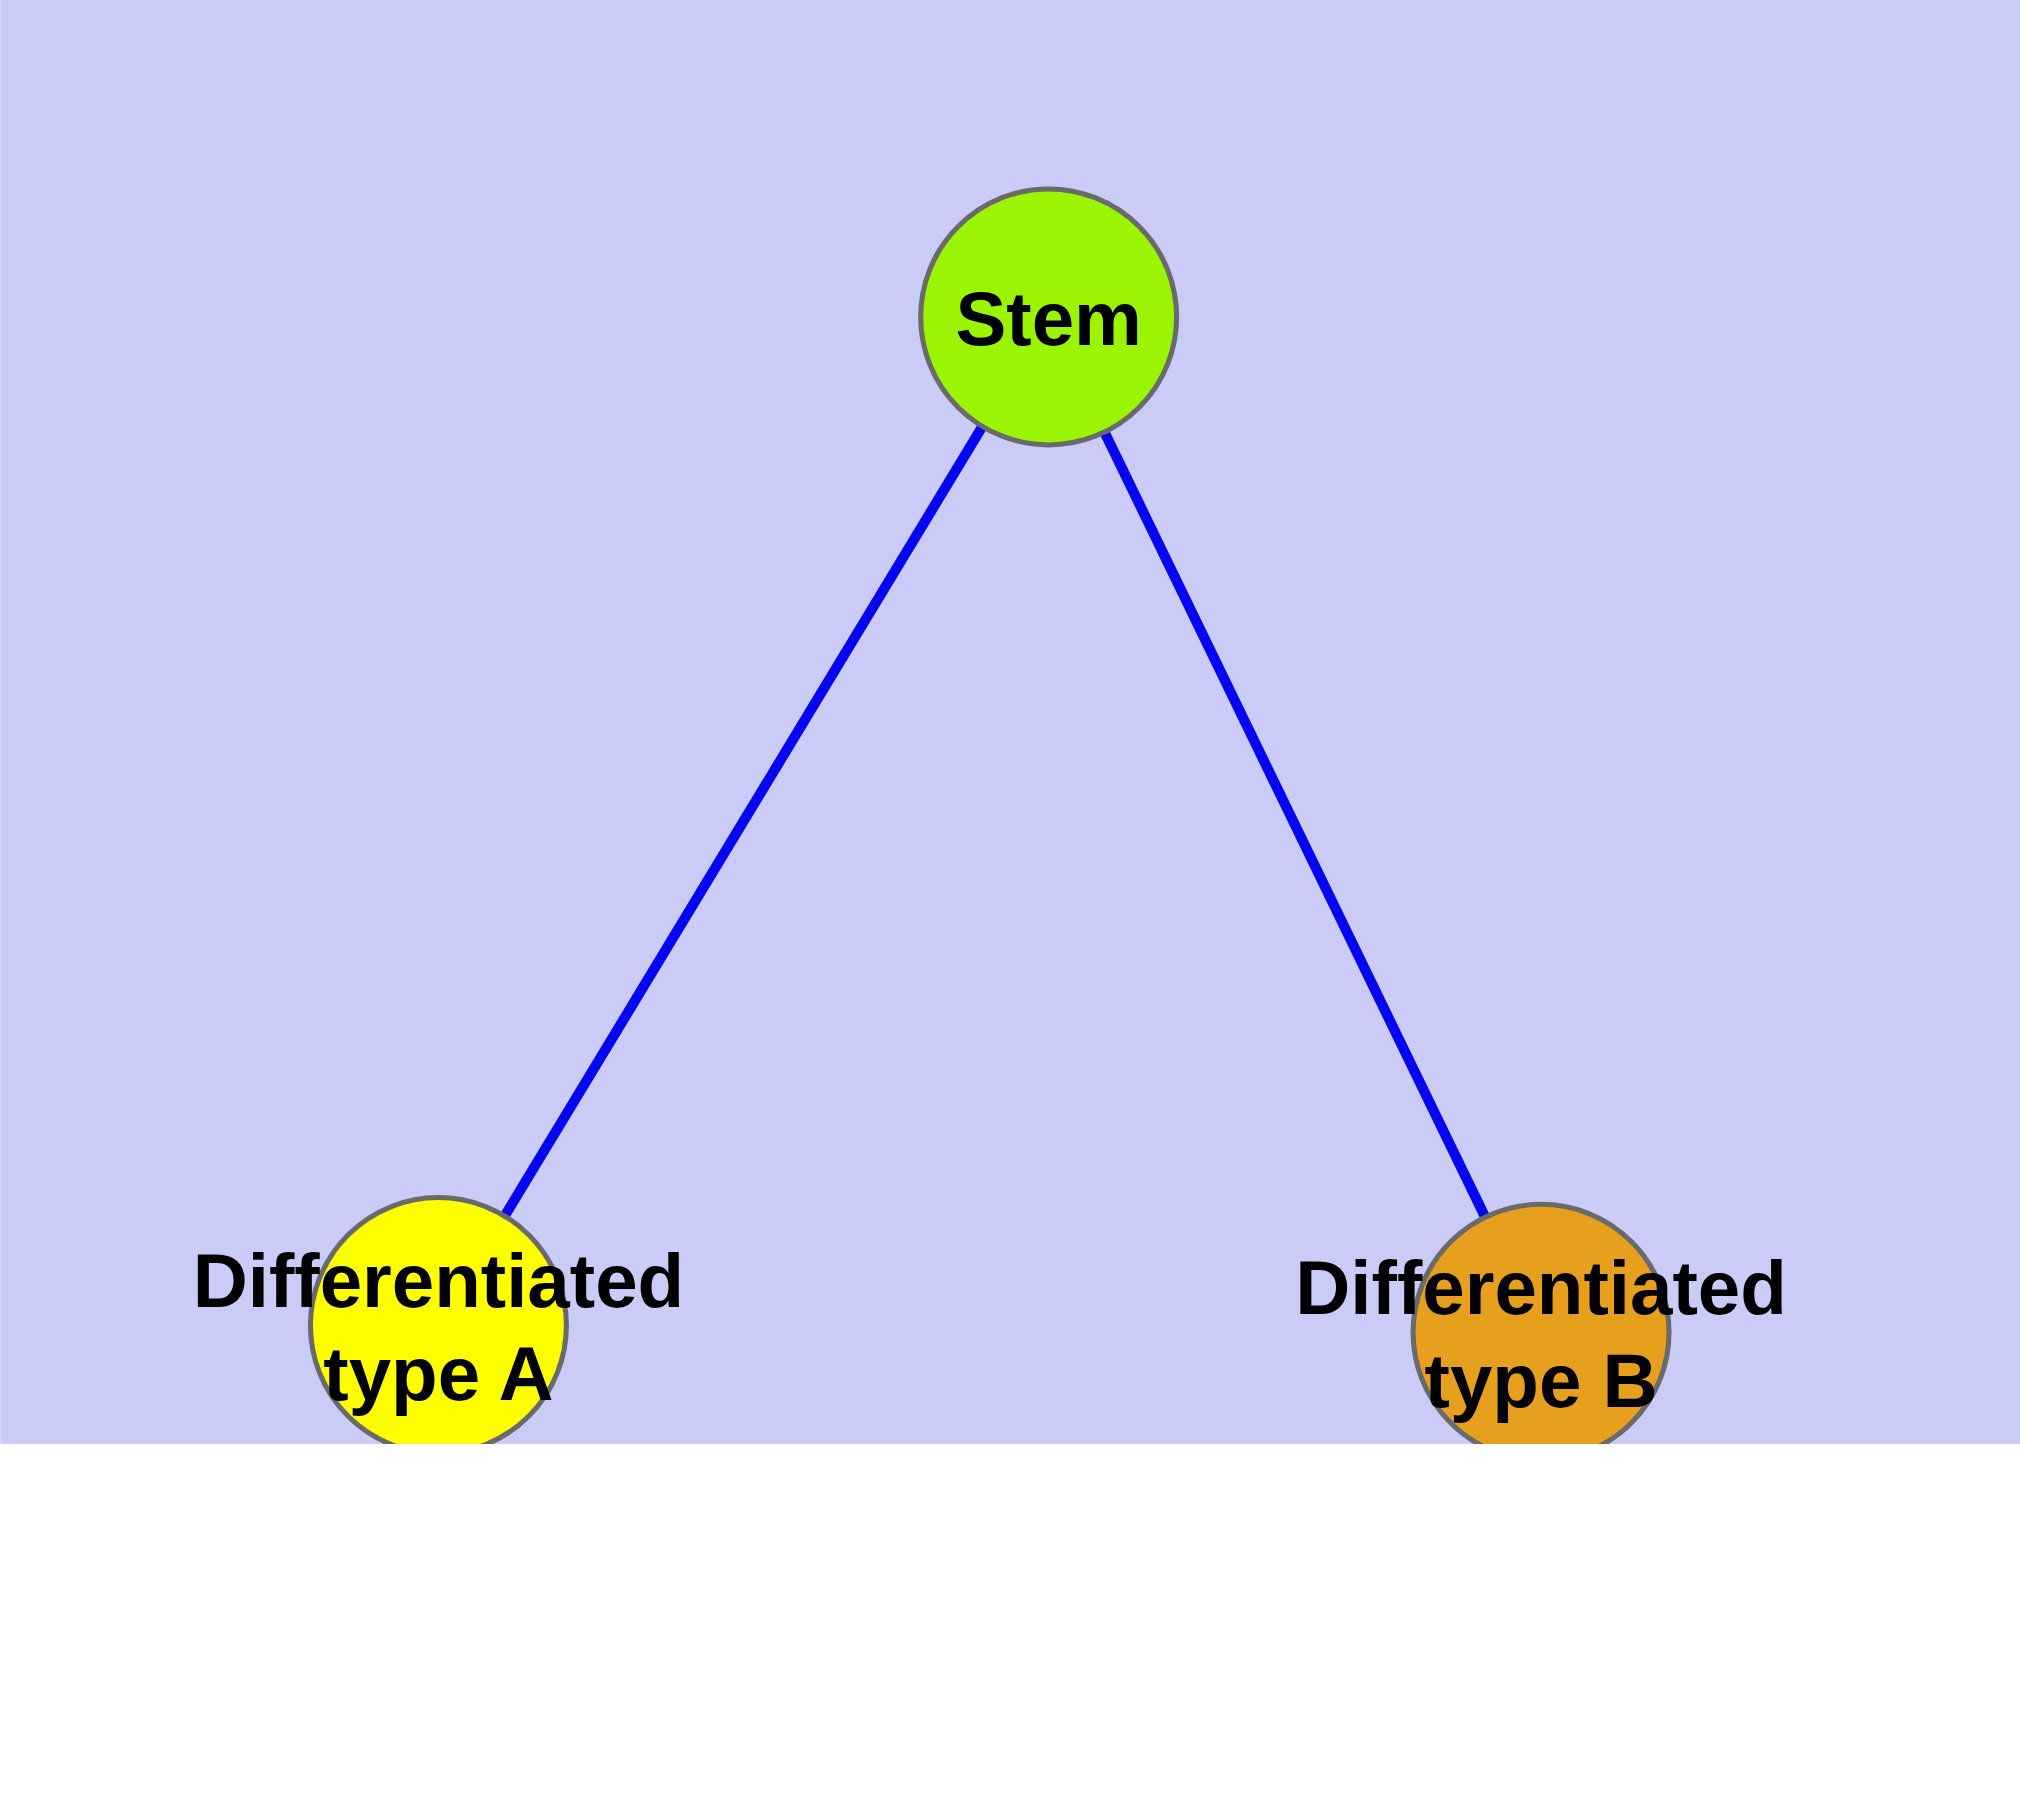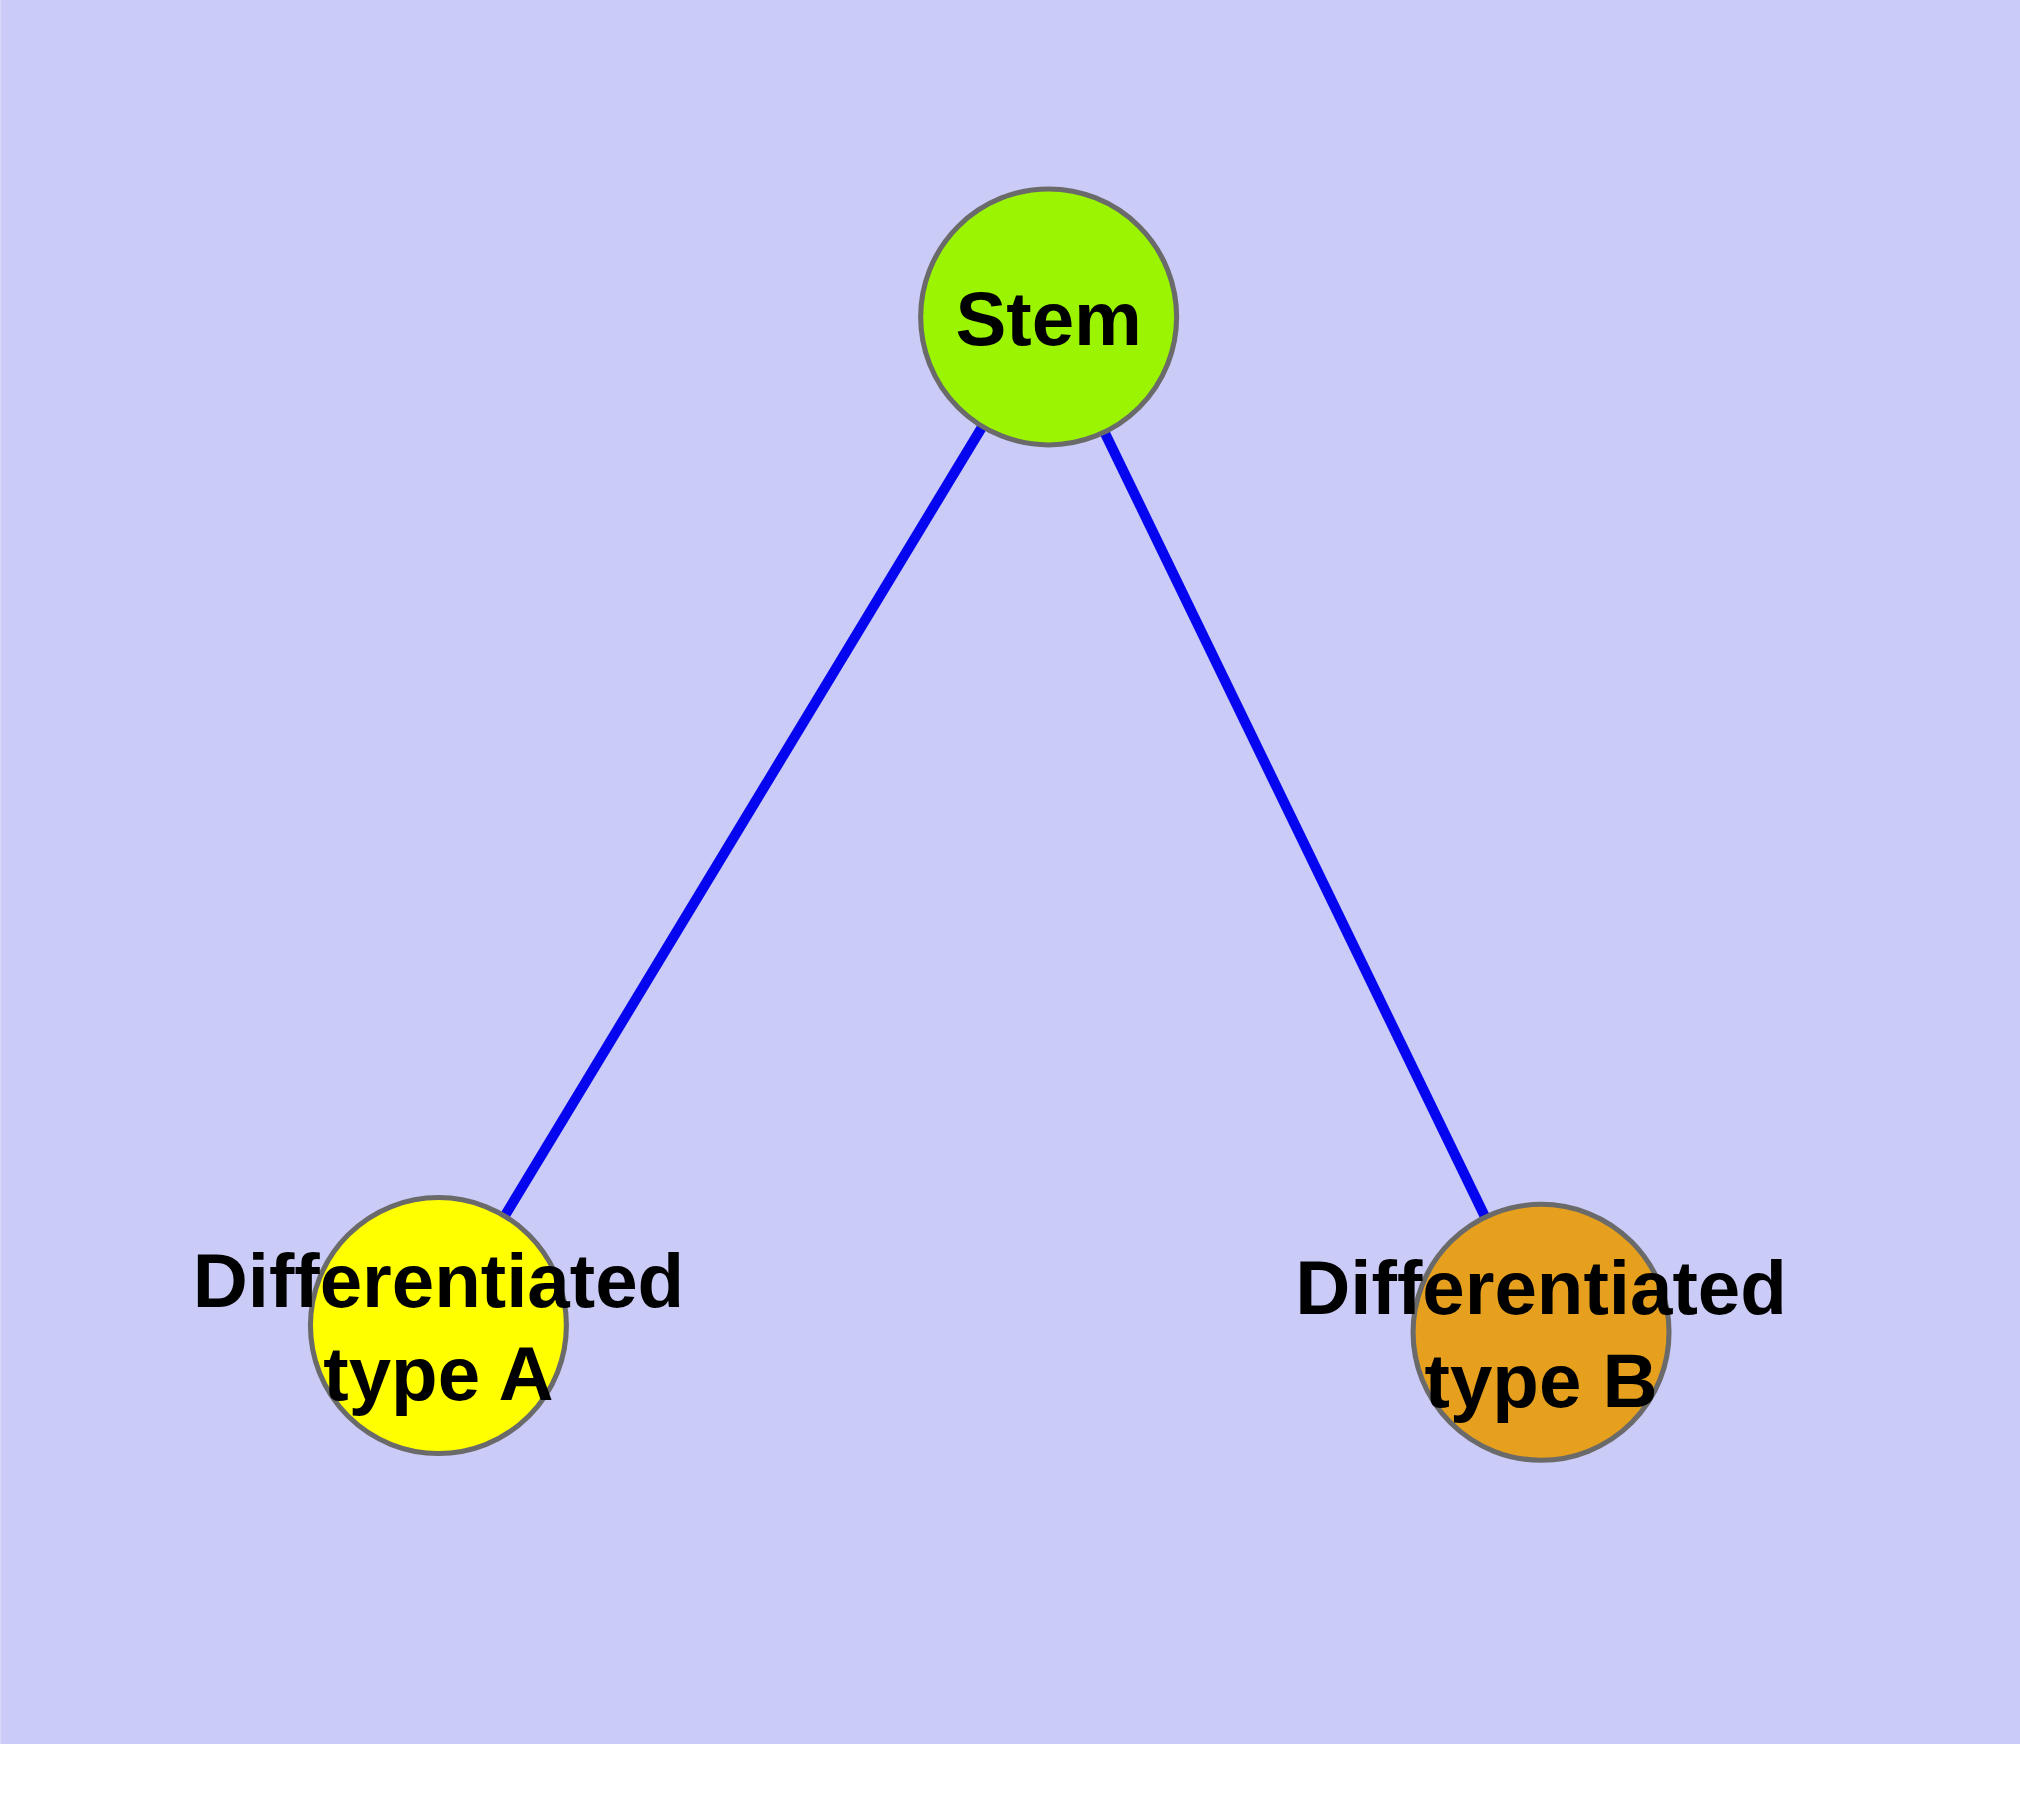--- a/index.html
+++ b/index.html
@@ -1,21 +1,21 @@
 <!DOCTYPE html>
 <html style="font-size:13.6px"><head>
 <meta charset="utf-8">
 <style>
   html, body {
     margin: 0;
     padding: 0;
   }
   .stage {
     width: 2021px;
-    height: 1744px;
+    height: 1444px;
     overflow: hidden;
   }
   svg {
     display: block;
   }
   text.node-label {
     font-family: "Liberation Sans", sans-serif;
     font-weight: bold;
     font-size: 90px;
     fill: #000000;

